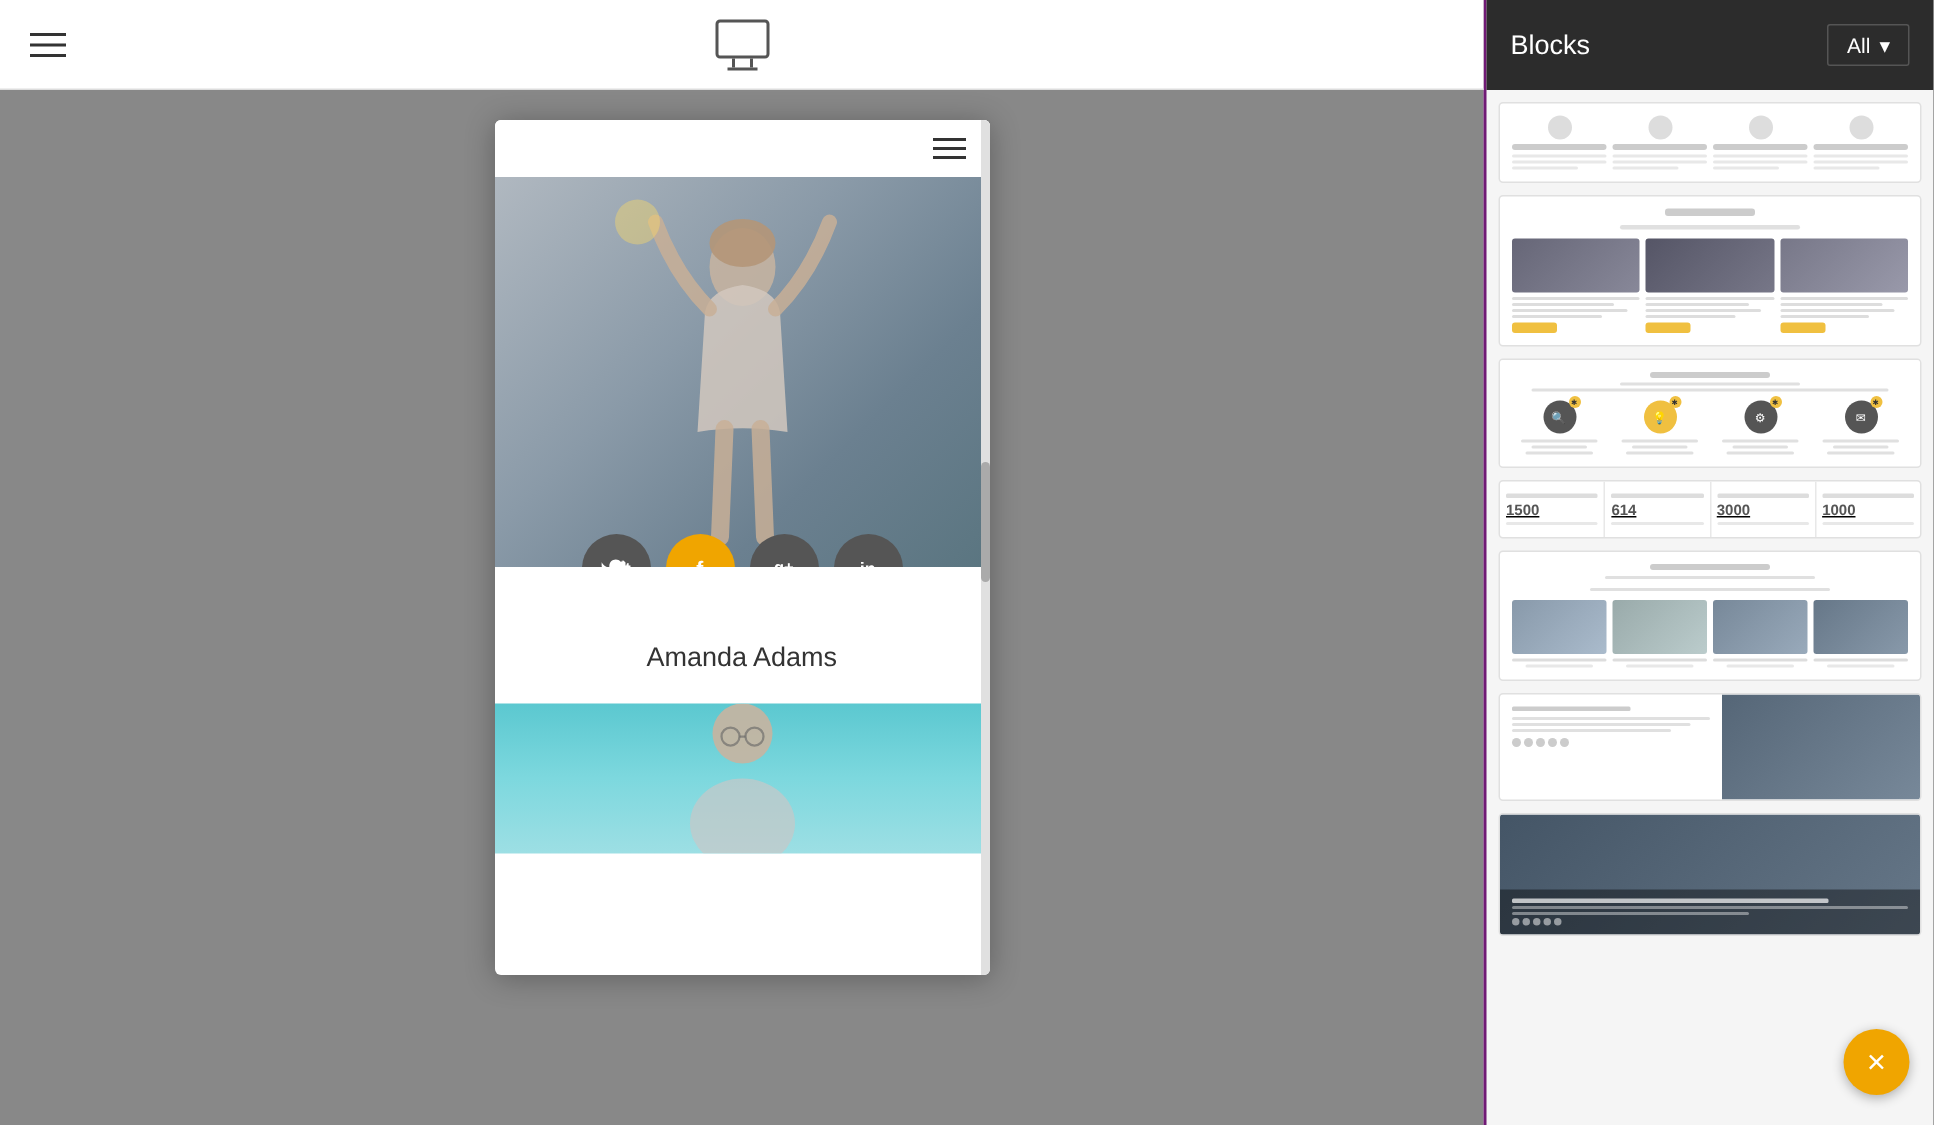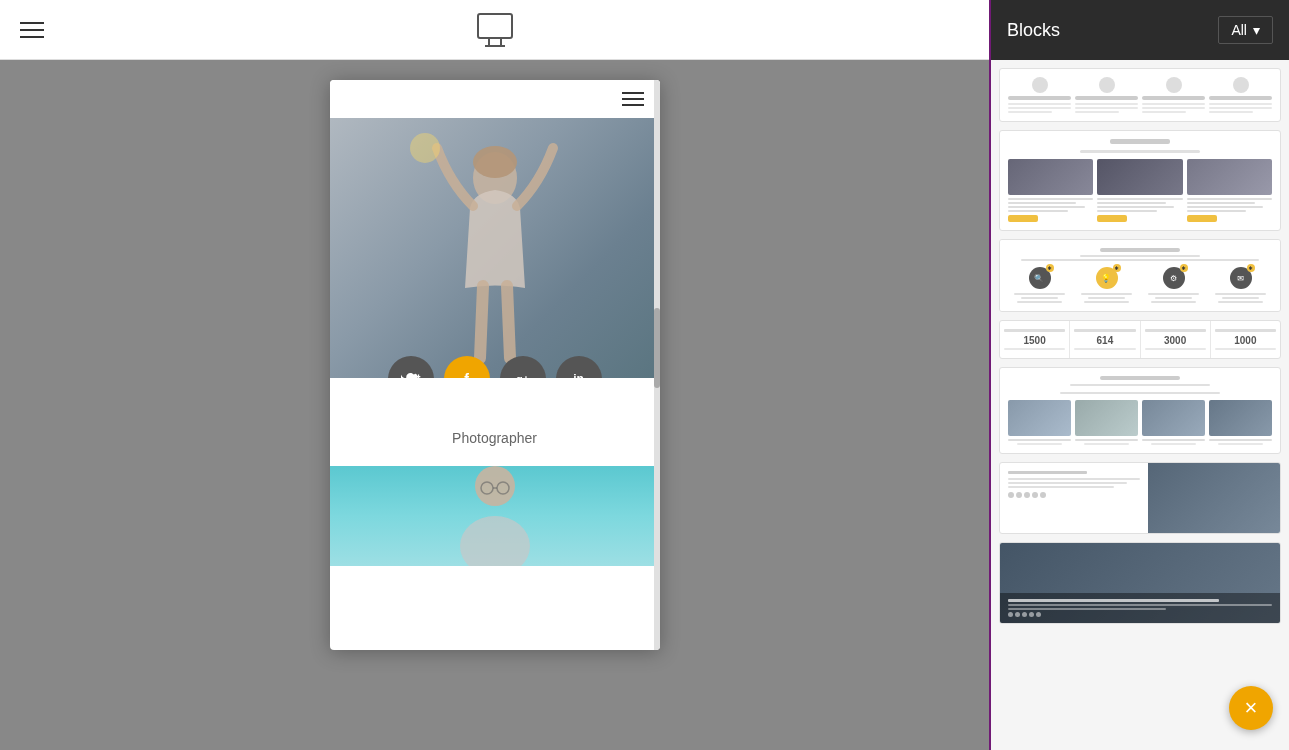--- a/index.html
+++ b/index.html
@@ -405,22 +405,23 @@
       border-radius: 1px;
     }
 
     
     .block-stats {
       display: flex;
     }
     .block-stat-item {
       flex: 1;
       padding: 8px 4px;
-      text-align: center;
+      text-align: left;
       border-right: 1px solid #e8e8e8;
+      text-decoration: underline;
     }
     .block-stat-item:last-child { border-right: none; }
     .block-stat-label {
       height: 3px;
       background: #ddd;
       border-radius: 1px;
       margin-bottom: 3px;
     }
     .block-stat-value {
       font-size: 10px;
@@ -666,21 +667,21 @@
               <div class="social-btn" title="Google Plus">
                 <span style="font-size:11px;font-weight:bold;">g+</span>
               </div>
               <div class="social-btn" title="LinkedIn">
                 <span style="font-size:12px;font-weight:bold;">in</span>
               </div>
             </div>
           </div>
 
           <div class="profile-info">
-            <div class="profile-role">Photographer</div>
+            <div class="profile-name">Amanda Adams</div>
           </div>
         </div>
 
         <div class="second-card">
           <svg width="100%" height="100%" viewBox="0 0 330 100" xmlns="http://www.w3.org/2000/svg">
 
             <circle cx="165" cy="20" r="20" fill="rgba(200,180,160,0.9)"></circle>
             <ellipse cx="165" cy="80" rx="35" ry="30" fill="rgba(200,200,200,0.7)"></ellipse>
 
             <circle cx="157" cy="22" r="6" fill="none" stroke="rgba(100,100,100,0.6)" stroke-width="1.5"></circle>

